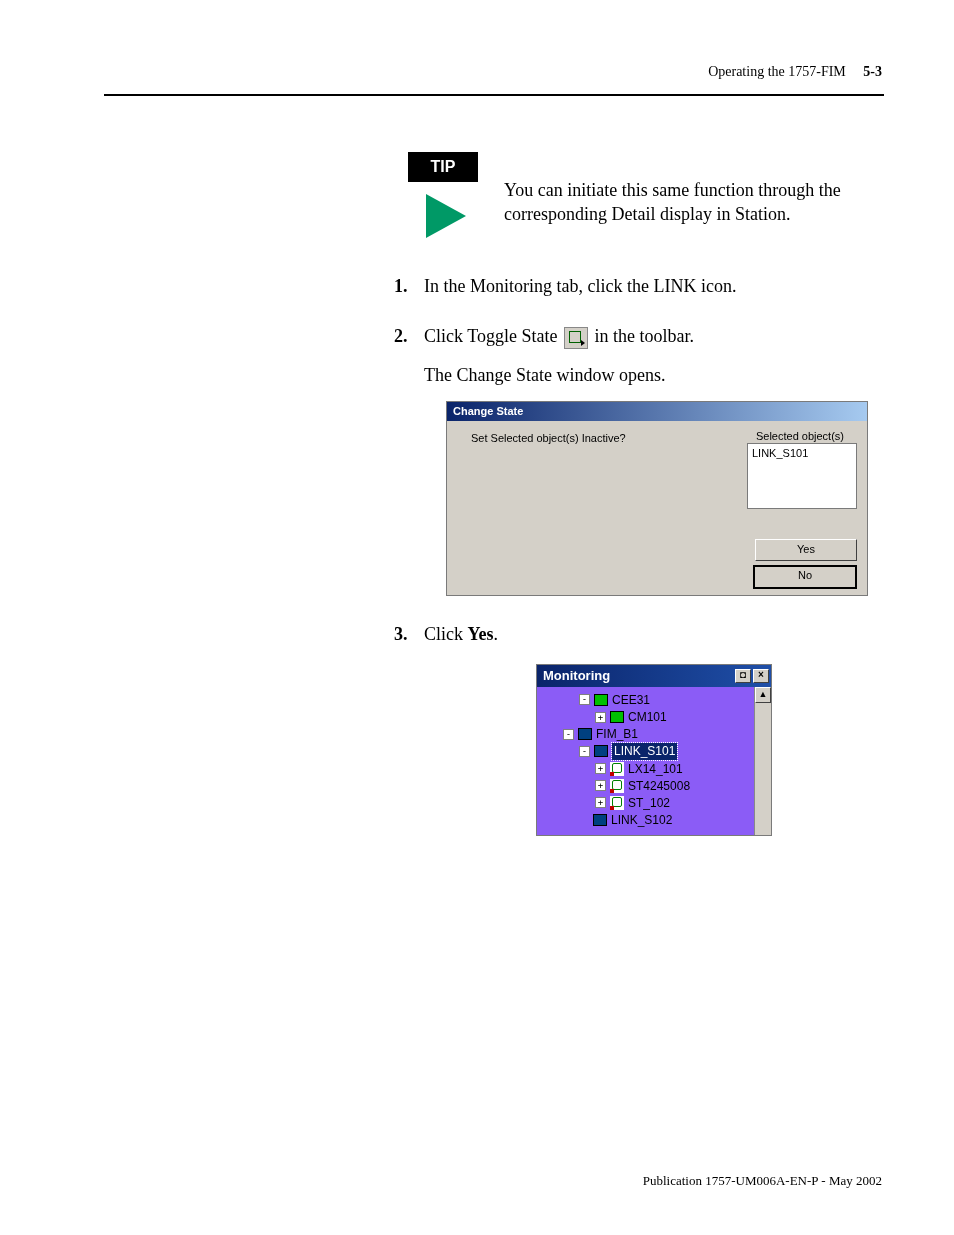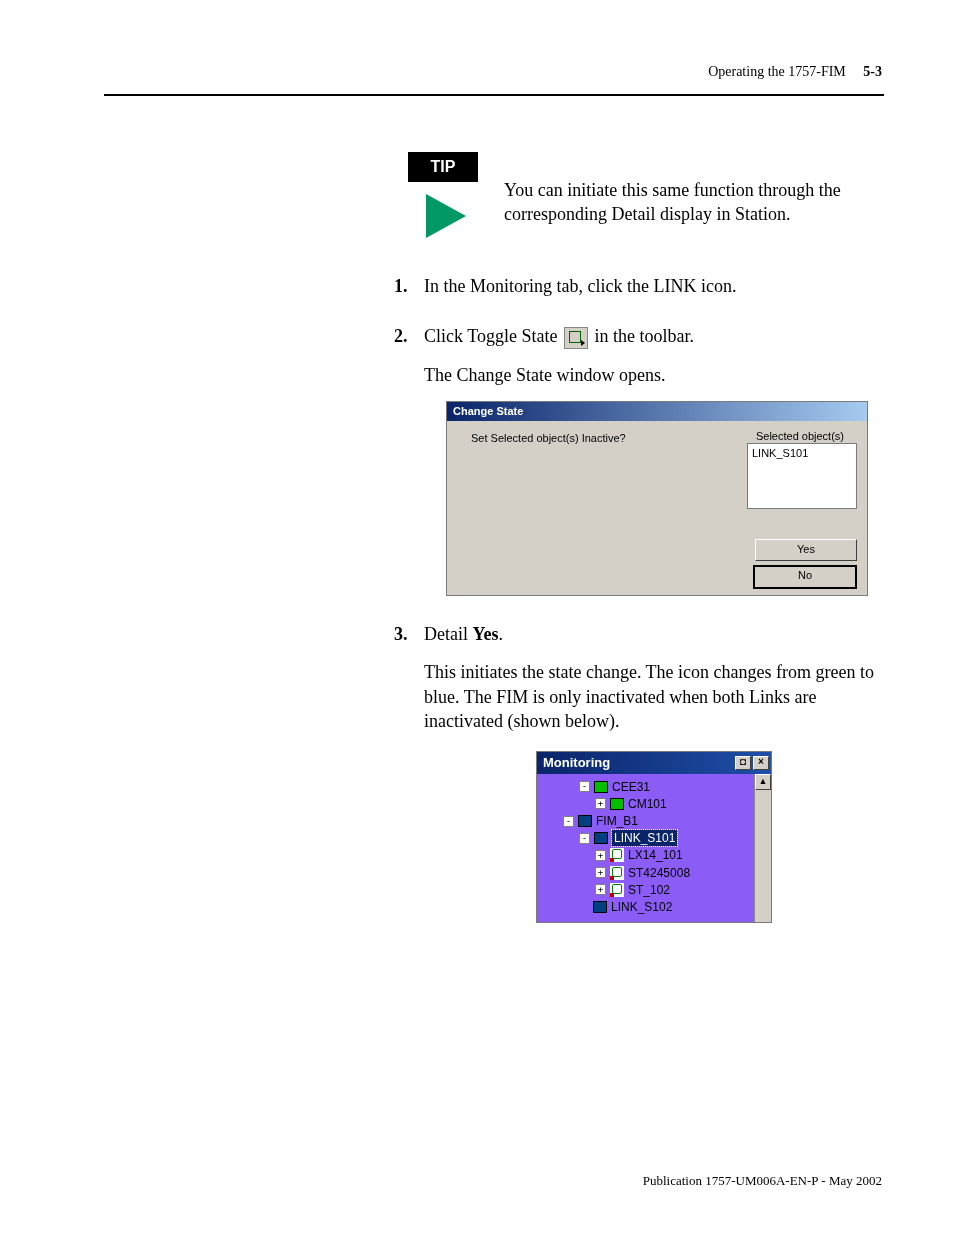--- a/index.html
+++ b/index.html
@@ -285,22 +285,21 @@
             <div class="dlg-sel-box">
               <span>LINK_S101</span>
             </div>
             <div class="dlg-btn yes">Yes</div>
             <div class="dlg-btn no">No</div>
           </div>
         </div>
       </li>
 
       <li>
-        <span>Detail </span><b>Yes</b><span>.</span>
-        <div class="sub">This initiates the state change. The icon changes from green to blue. The FIM is only inactivated when both Links are inactivated (shown below).</div>
+        <span>Click </span><b>Yes</b><span>.</span>
 
         <div class="mon-window">
           <div class="mon-title">
             <span>Monitoring</span>
             <span class="mon-ctrls">
               <span class="mon-ctrl">◘</span>
               <span class="mon-ctrl">×</span>
             </span>
           </div>
           <div class="mon-body">

